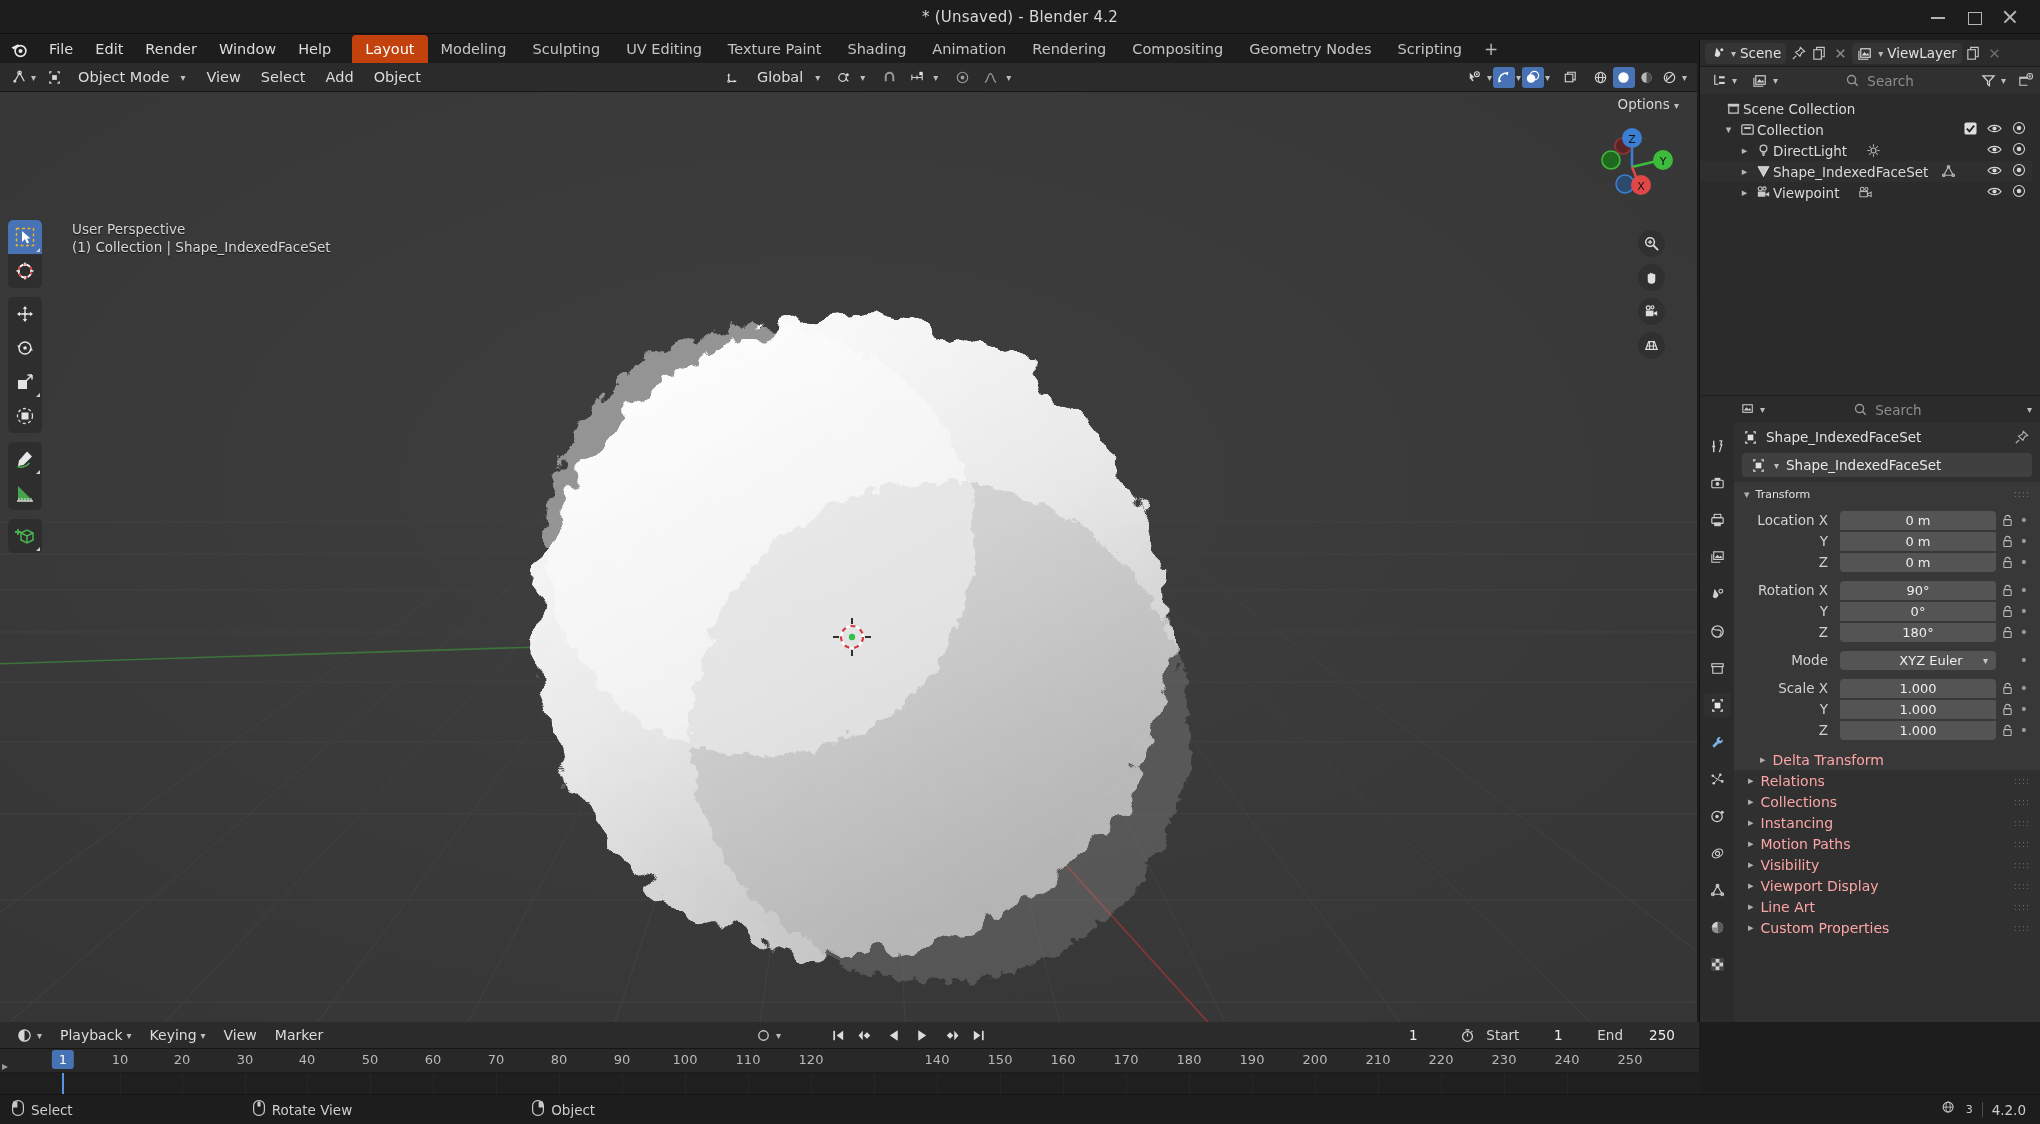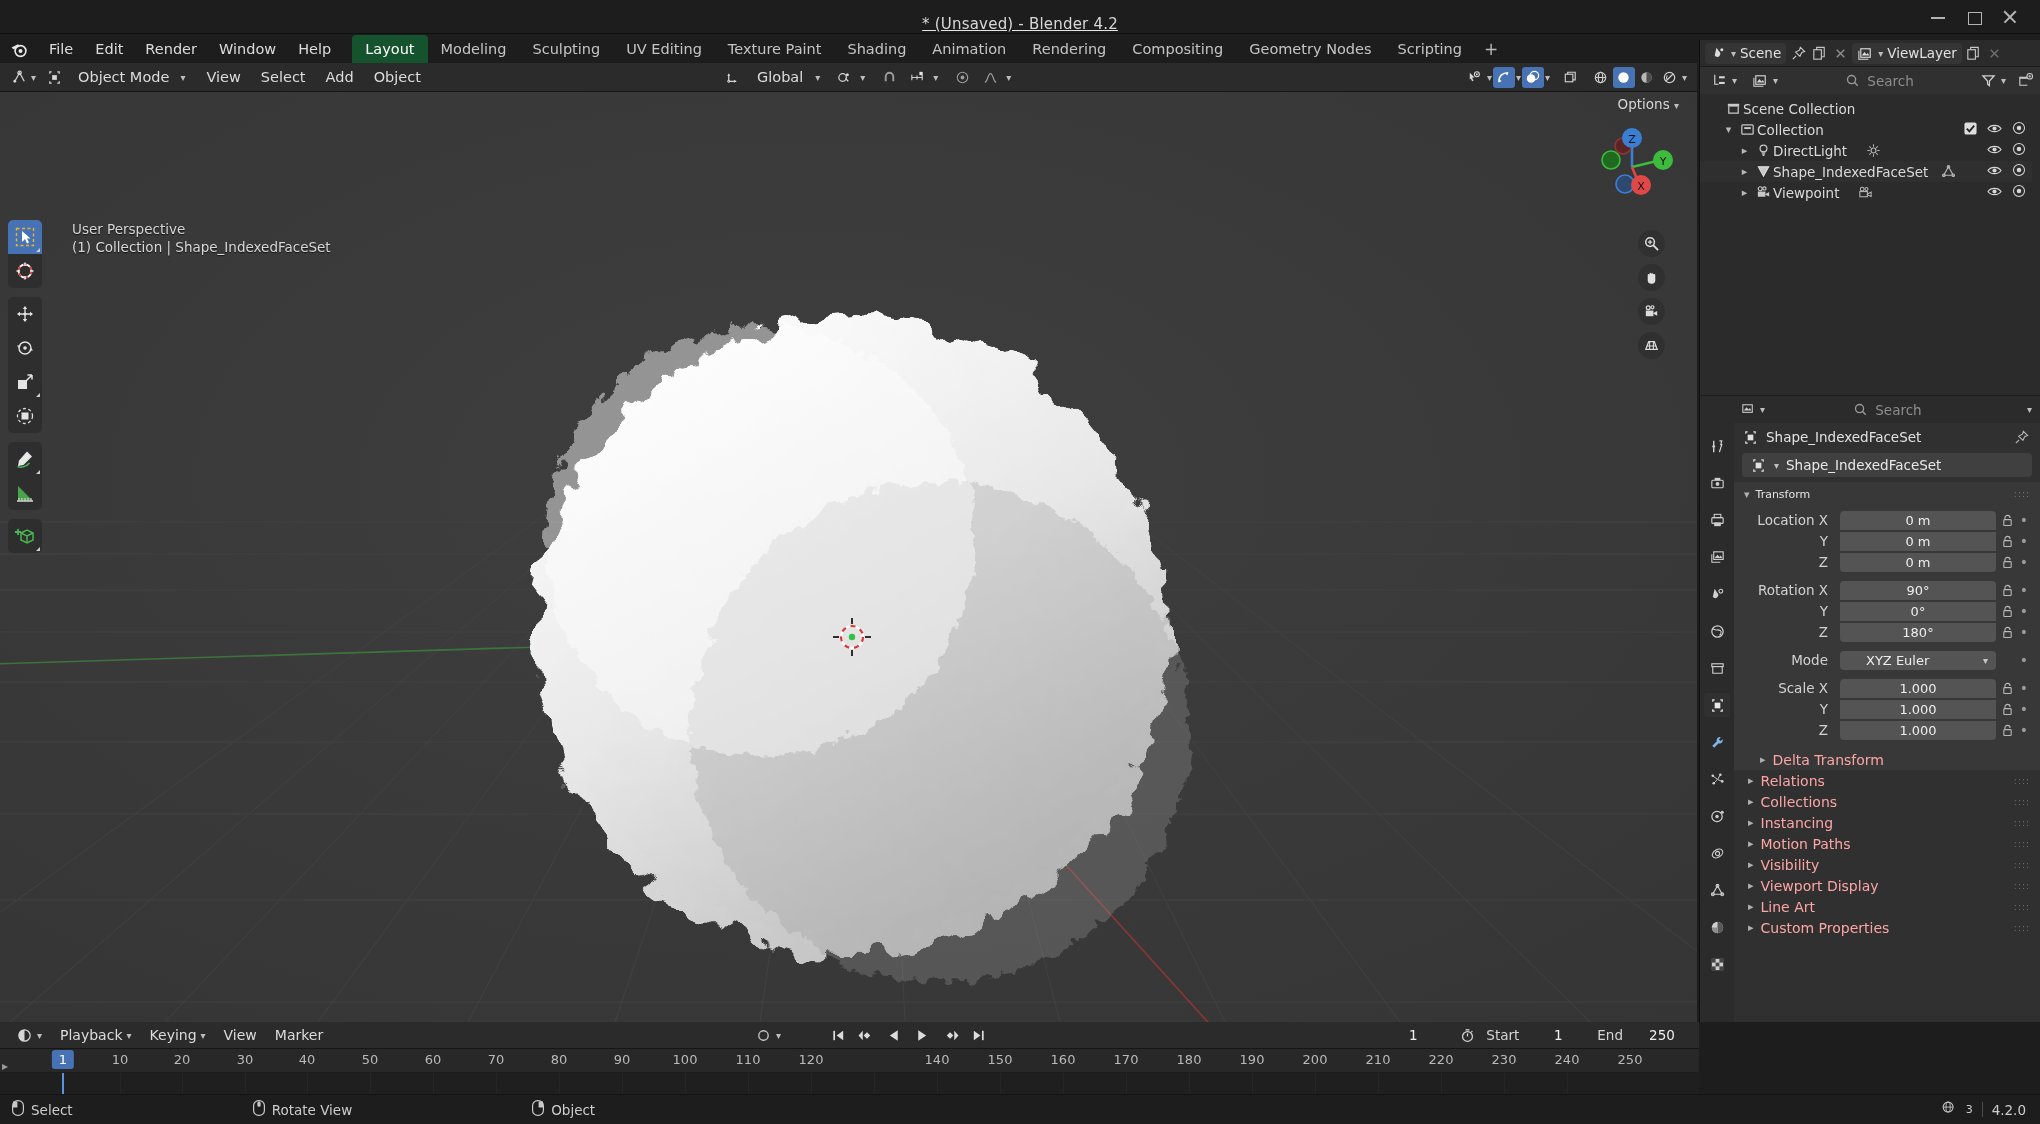--- a/index.html
+++ b/index.html
@@ -10,22 +10,22 @@
     font-size: 15px;
     color: #e5e5e5;
     overflow: hidden;
     -webkit-font-smoothing: antialiased;
   }
   #app { position: relative; width: 2040px; height: 1124px; }
 
   
   .titlebar {
     height: 34px; background: #1d1d1d;
-    display: flex; align-items: flex-end; justify-content: center;
-    position: relative; border-bottom: 1px solid #101010; text-decoration: underline;
+    display: flex; align-items: center; justify-content: center;
+    position: relative; border-bottom: 1px solid #101010;
   }
   .titlebar .title { font-size: 15px; color: #d8d8d8; letter-spacing: .2px; }
   .win-btns { position: absolute; right: 8px; top: 0; height: 34px; display: flex; align-items: center; gap: 20px; padding-right: 14px;}
   .win-btn { width: 16px; height: 16px; position: relative; cursor: default; opacity: .85; }
   .win-btn.min::after { content:""; position:absolute; left:1px; top:8px; width:14px; height:1.5px; background:#cfcfcf;}
   .win-btn.max::after { content:""; position:absolute; left:2px; top:3px; width:12px; height:11px; border:1.5px solid #cfcfcf;}
   .win-btn.close::before, .win-btn.close::after {
     content:""; position:absolute; left:0px; top:7px; width:16px; height:1.6px; background:#cfcfcf;}
   .win-btn.close::before { transform: rotate(45deg); }
   .win-btn.close::after  { transform: rotate(-45deg); }
@@ -36,21 +36,21 @@
     padding-left: 6px; gap: 0px;
   }
   .blender-logo { width: 26px; height: 26px; display:flex; align-items:center; justify-content:center; margin-right:6px;}
   .menu-item {
     padding: 3px 11px; font-size: 14.5px; color: #dcdcdc; border-radius: 3px; line-height: 18px;
   }
   .wspace-sep { width: 10px; }
   .wstab {
     padding: 5px 13px; font-size: 14.5px; color: #c4c4c4; border-radius: 4px 4px 0 0; line-height: 18px;
   }
-  .wstab.active { background: #14532d; color: #ffffff; }
+  .wstab.active { background: #c2410c; color: #ffffff; }
   .wstab-plus { padding: 4px 9px; color:#b8b8b8; font-size:17px; line-height:16px;}
 
   
   .vpheader {
     position:absolute; left:0; top:63px; width:1697px; height:29px;
     background:#2b2b2b; display:flex; align-items:center; padding-left:8px; gap:2px;
     border-bottom:1px solid #161616;
   }
   .vh-icobtn { display:flex; align-items:center; gap:2px; padding:2px 4px; border-radius:3px;}
   .vh-label { font-size:14.5px; color:#dcdcdc; padding:2px 9px; border-radius:3px;}
@@ -145,21 +145,21 @@
   .panel-body { background:#383838; padding:4px 0 8px 0; }
   .frow { display:flex; align-items:center; height:20px; margin:0 10px 1px 10px; gap:4px;}
   .frow .lab { width:92px; text-align:right; font-size:13.5px; color:#d2d2d2; padding-right:8px;}
   .fval {
     flex:1; height:19px; background:#545454; border-radius:0; display:flex; align-items:center;
     justify-content:center; font-size:13px; color:#eeeeee;
   }
   .fgroup .frow:first-child .fval { border-radius:4px 4px 0 0; }
   .fgroup .frow:last-child .fval  { border-radius:0 0 4px 4px; }
   .fval.single { border-radius:4px; }
-  .fval.dd { justify-content:flex-start; padding-left:26px; position:relative; }
+  .fval.dd { justify-content:center; padding-left:26px; position:relative; }
   .fval.dd .cv { position:absolute; right:8px; font-size:10px; color:#c9c9c9;}
   .lockico { width:14px;height:16px;display:flex;align-items:center;justify-content:center;}
   .dotico { width:12px; text-align:center; color:#9a9a9a; font-size:14px; line-height:10px;}
   .gap6 { height:7px; }
   .prow { display:flex; align-items:center; height:21px; padding-left:14px; gap:7px; }
   .prow .t { font-size:14px; color:#fca5a5; }
   .prow .arr { color:#b0b0b0; font-size:11px; }
   .prow .grip { margin-left:auto; margin-right:10px; color:#6e6e6e; font-size:9px; letter-spacing:1px;}
   .prow.sub { background:#383838; padding-left:26px; }
 

